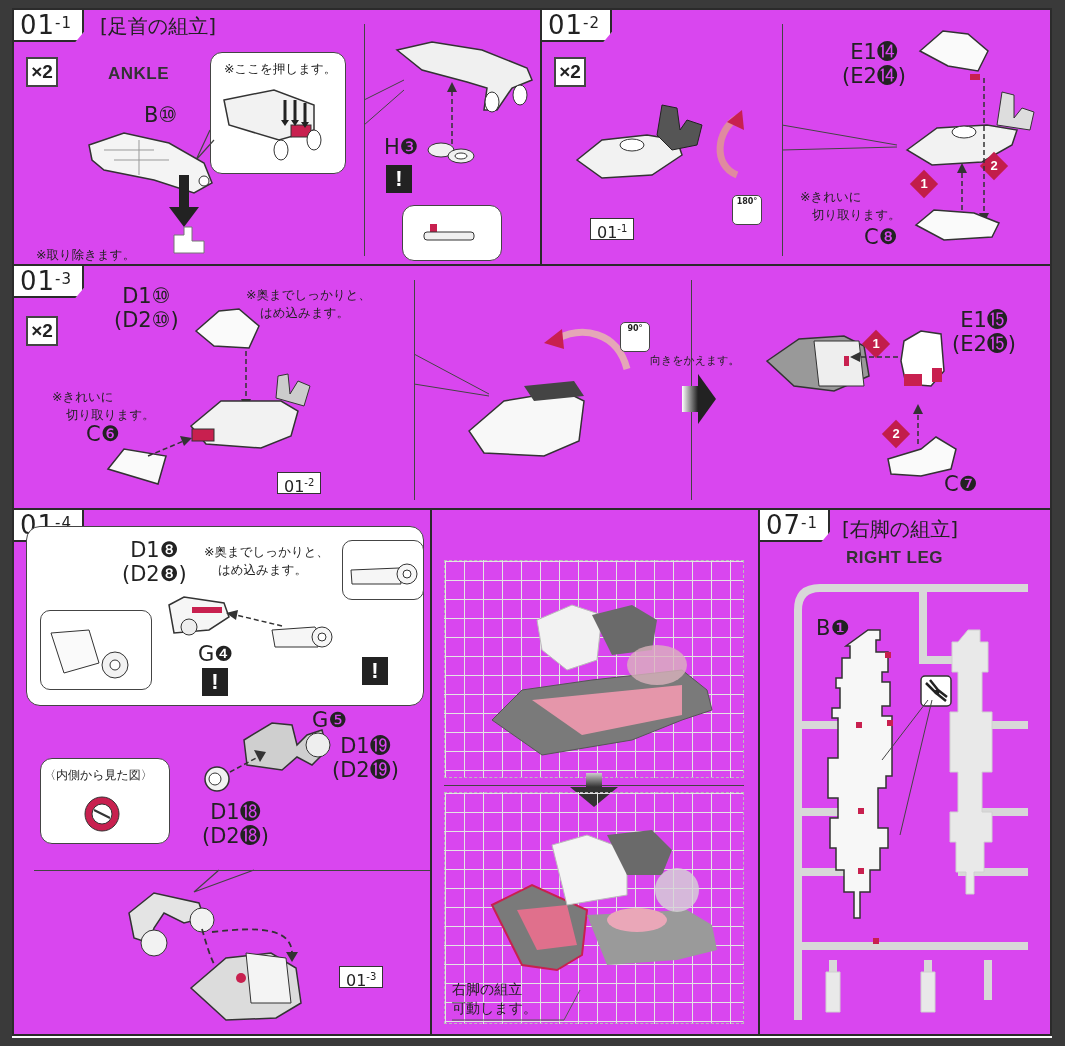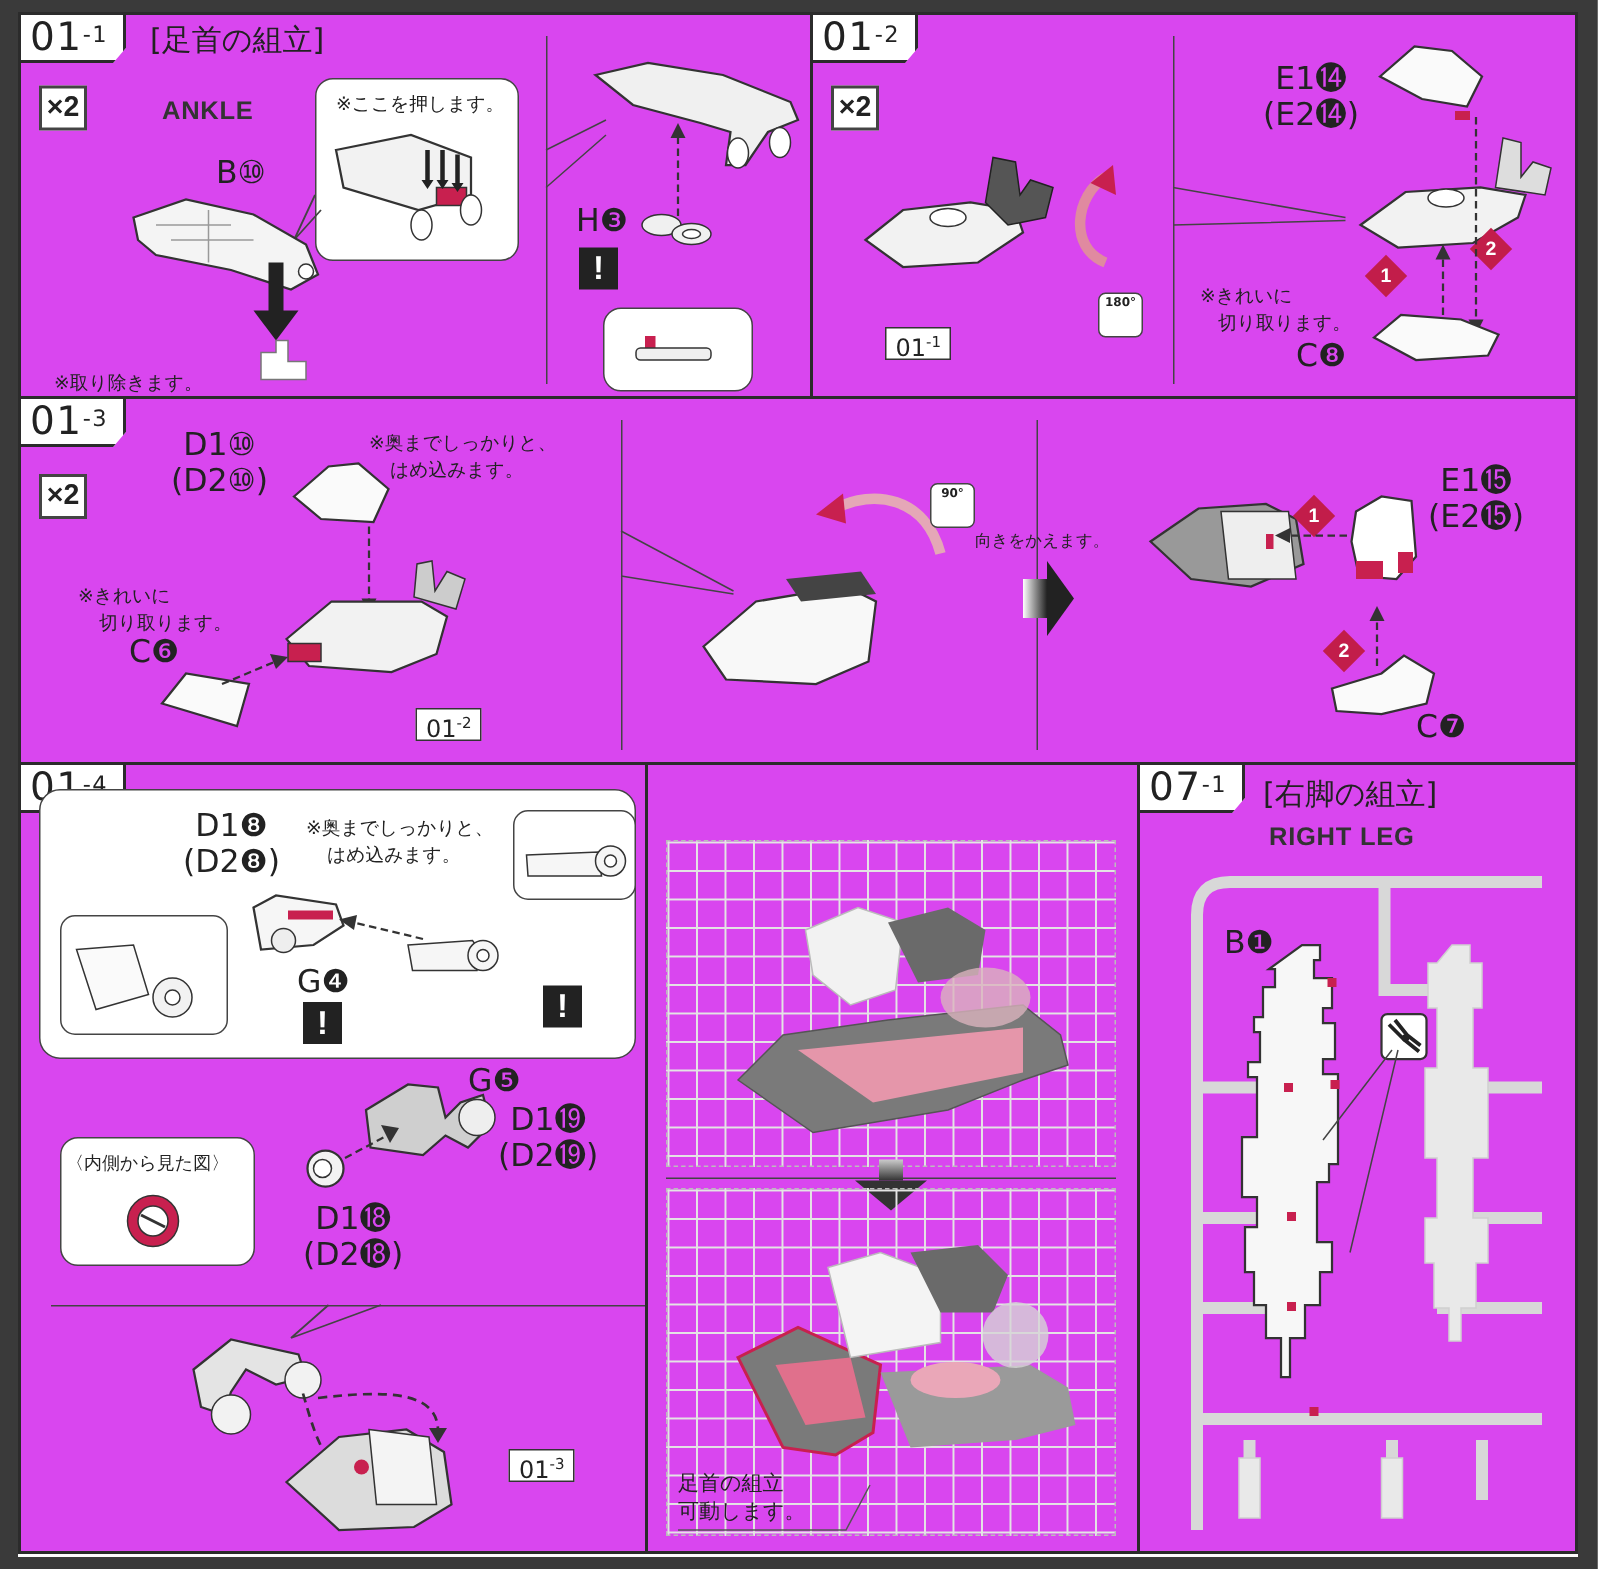--- a/index.html
+++ b/index.html
@@ -367,21 +367,21 @@
     <svg style="left:55px;top:315px;" width="240" height="160">
       <path d="M5 80 L45 60 L100 85 L95 130 L70 145 L35 140 Z" fill="#7a7a7a" stroke="#c8204f" stroke-width="2"></path>
       <path d="M30 85 L80 80 L90 120 L50 125 Z" fill="#e0708c"></path>
       <path d="M100 90 L200 85 L225 100 L230 125 L190 135 L120 140 Z" fill="#9a9a9a"></path>
       <ellipse cx="150" cy="95" rx="30" ry="12" fill="#eaa7b8"></ellipse>
       <path d="M65 20 L100 10 L140 25 L140 70 L80 80 Z" fill="#f4f4f4" stroke="#bbb"></path>
       <path d="M120 10 L165 5 L185 25 L175 50 L140 50 Z" fill="#6a6a6a"></path>
       <circle cx="190" cy="65" r="22" fill="#d4d4d4" opacity="0.8"></circle>
     </svg>
     <div class="note" style="left:20px;top:470px;font-size:14px;line-height:19px;">
-        <div>足首の組立</div>
+        <div>右脚の組立</div>
         <div>可動します。</div>
       </div>
     <svg style="left:20px;top:478px;" width="130" height="34">
         <path d="M0 32 H112 L128 2" fill="none" stroke="#555" stroke-width="1"></path>
       </svg>
   </div>
 
   <div class="panel" style="left:746px;top:500px;width:294px;height:528px;">
     <div class="step-tab"><span>07</span><sup>-1</sup></div>
     <div class="title-jp" style="left:82px;top:6px;">[右脚の組立]</div>

